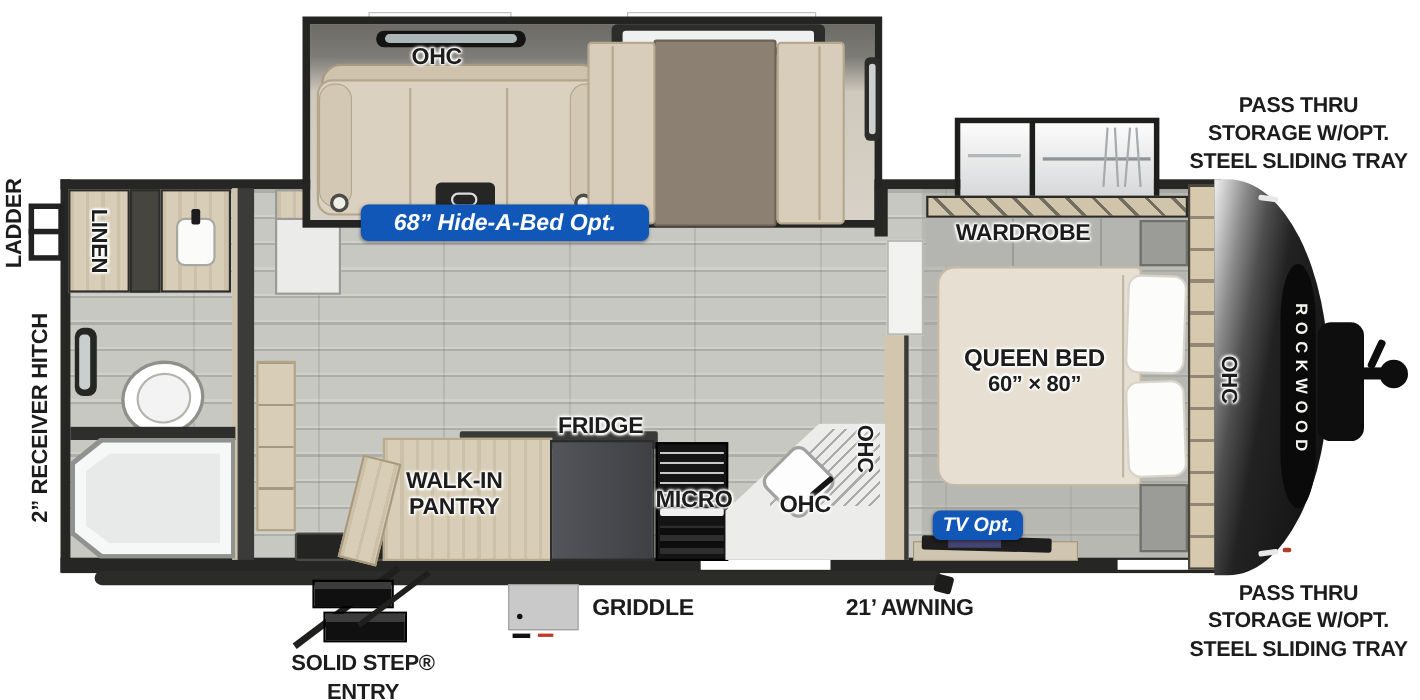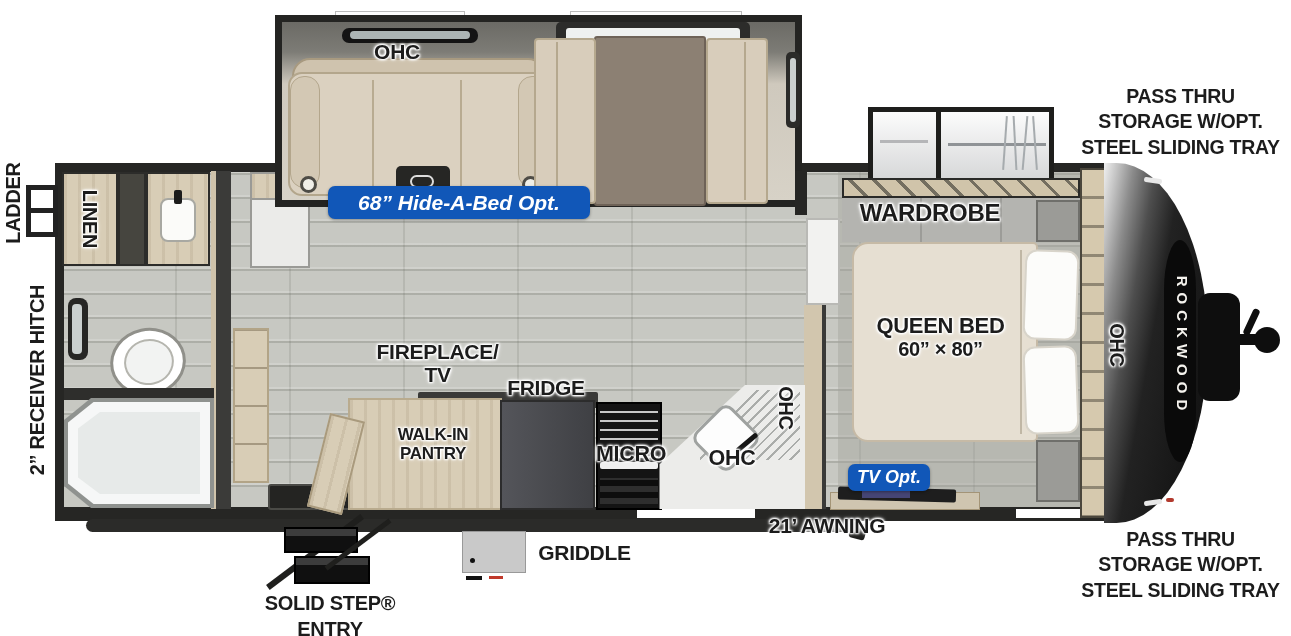--- a/index.html
+++ b/index.html
@@ -105,26 +105,22 @@
   <div class="abs" style="left:600px;top:478px;width:58px;height:26px;
        background-image:repeating-linear-gradient(0deg,#2e2e2e 0 6px,#0d0d0d 6px 12px);"></div>
 
   <div class="abs" style="left:655px;top:385px;width:150px;height:124px;background:#ececea;
        clip-path:polygon(3% 64%,60% 0,100% 0,100% 100%,3% 100%);border:0;"></div>
   <div class="abs" style="left:700px;top:390px;width:100px;height:70px;
        background-image:repeating-linear-gradient(135deg, rgba(90,95,92,.45) 0 2px, transparent 2px 8px);clip-path:polygon(0 60%,55% 0,100% 0,100% 100%,0 100%);"></div>
   <div class="abs" style="left:700px;top:412px;width:52px;height:52px;background:#fdfdfd;border:3px solid #9fa2a0;border-radius:10px;transform:rotate(45deg);"></div>
   <div class="abs" style="left:734px;top:440px;width:26px;height:5px;background:#161616;transform:rotate(-40deg);border-radius:2px;"></div>
 
-  <div class="lbl" style="left:370px;top:340px;width:135px;font-size:21px;">
-    <span>FIREPLACE/</span>
-    <span>TV</span>
-  </div>
   <div class="lbl" style="left:496px;top:376px;width:100px;font-size:21px;">FRIDGE</div>
-  <div class="lbl" style="left:368px;top:426px;width:130px;font-size:17px;">
+  <div class="lbl" style="left:348px;top:426px;width:130px;font-size:21px;">
     <span>WALK-IN</span>
     <span>PANTRY</span>
   </div>
   <div class="lbl" style="left:588px;top:443px;width:86px;font-size:21.5px;">MICRO</div>
   <div class="lbl" style="left:693px;top:447px;width:78px;font-size:21.5px;">OHC</div>
   <div class="lbl rot-cw" style="left:756px;top:397px;width:60px;height:22px;font-size:20px;">OHC</div>
 
   <div class="abs" style="left:868px;top:107px;width:186px;height:76px;border:5px solid #1e1e1c;
        background:linear-gradient(180deg,#fcfcfc,#d7d8d9);"></div>
   <div class="abs" style="left:936px;top:109px;width:5px;height:72px;background:#1e1e1c;"></div>
@@ -132,21 +128,21 @@
   <div class="abs" style="left:948px;top:143px;width:98px;height:3px;background:#8f9396;"></div>
   <div class="abs" style="left:1004px;top:116px;width:2px;height:54px;background:#a6abae;transform:rotate(4deg);"></div>
   <div class="abs" style="left:1014px;top:116px;width:2px;height:54px;background:#a6abae;transform:rotate(-3deg);"></div>
   <div class="abs" style="left:1024px;top:116px;width:2px;height:54px;background:#a6abae;transform:rotate(5deg);"></div>
   <div class="abs" style="left:1034px;top:116px;width:2px;height:54px;background:#a6abae;transform:rotate(-4deg);"></div>
 
   <div class="abs" style="left:842px;top:178px;width:238px;height:20px;border:2px solid #2a2a28;background-color:#d0c4aa;
        background-image:repeating-linear-gradient(45deg, transparent 0 14px, rgba(40,40,35,.55) 14px 17px);"></div>
   <div class="abs" style="left:842px;top:198px;width:238px;height:44px;background:#b4b4b0;
        background-image:repeating-linear-gradient(90deg, transparent 0 78px, #9c9c98 78px 80px);"></div>
-  <div class="lbl" style="left:855px;top:200px;width:150px;font-size:24px;">WARDROBE</div>
+  <div class="lbl" style="left:855px;top:200px;width:150px;font-size:21px;">WARDROBE</div>
   <div class="abs" style="left:1036px;top:200px;width:44px;height:42px;background:#9b9b97;border:2px solid #6f6f6b;"></div>
 
   <div class="abs" style="left:852px;top:242px;width:186px;height:200px;background:#e6dfd2;border:2px solid #c6baa6;border-radius:16px 5px 5px 16px;"></div>
   <div class="abs" style="left:1020px;top:250px;width:2px;height:184px;background:rgba(160,150,128,.55);"></div>
   <div class="abs" style="left:1024px;top:250px;width:54px;height:90px;background:#fcfcfa;border:2px solid #d8d4ca;border-radius:12px;transform:rotate(2deg);"></div>
   <div class="abs" style="left:1024px;top:346px;width:54px;height:88px;background:#fcfcfa;border:2px solid #d8d4ca;border-radius:12px;transform:rotate(-2deg);"></div>
   <div class="lbl" style="left:858px;top:314px;width:165px;font-size:22px;">
     <span>QUEEN BED</span>
     <span style="font-size:20px;">60” × 80”</span>
   </div>
@@ -197,15 +193,15 @@
   <div class="lbl" style="left:1070px;top:527px;width:221px;font-size:19.5px;line-height:1.3;">
     <span>PASS THRU</span>
     <span>STORAGE W/OPT.</span>
     <span>STEEL SLIDING TRAY</span>
   </div>
   <div class="lbl" style="left:250px;top:590px;width:160px;font-size:20px;line-height:1.3;">
     <span>SOLID STEP®</span>
     <span>ENTRY</span>
   </div>
   <div class="lbl" style="left:532px;top:541px;width:105px;font-size:21px;">GRIDDLE</div>
-  <div class="lbl" style="left:757px;top:514px;width:140px;font-size:21px;">21’ AWNING</div>
+  <div class="lbl" style="left:757px;top:541px;width:140px;font-size:21px;">21’ AWNING</div>
 
 </div>
 
 </body></html>

